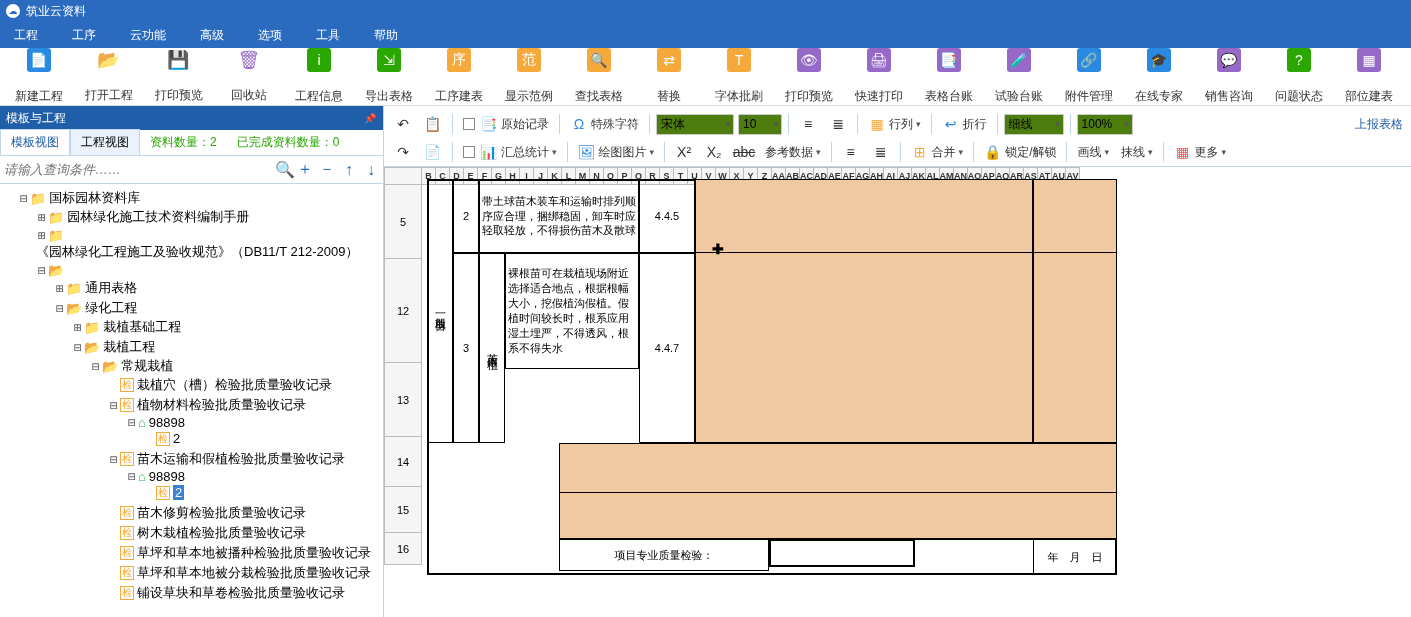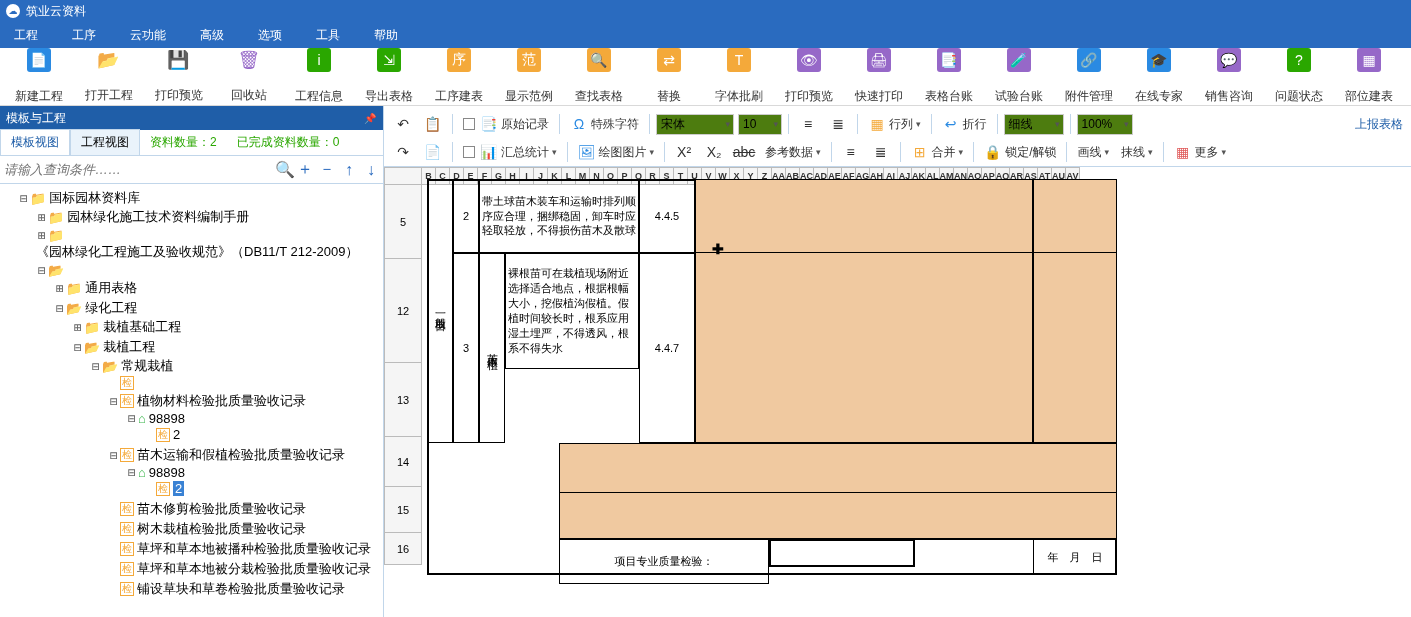--- a/index.html
+++ b/index.html
@@ -273,20 +273,21 @@
                         <span>栽植工程</span>
                       <ul>
                         <li>
                             <span class="tw">⊟</span>
                             <span class="fold">📂</span>
                             <span>常规栽植</span>
                           <ul>
                             <li>
                                 <span class="tw"></span>
                                 <span class="kbadge">检</span>
+                                <span>栽植穴（槽）检验批质量验收记录</span>
                               </li>
                             <li>
                                 <span class="tw">⊟</span>
                                 <span class="kbadge">检</span>
                                 <span>植物材料检验批质量验收记录</span>
                               <ul>
                                 <li>
                                     <span class="tw">⊟</span>
                                     <span class="home">⌂</span>
                                     <span>98898</span>
@@ -562,20 +563,20 @@
         <div class="cell peach" style="left:611px; top:-6px; width:84px; height:264px;"></div>
         <div class="cell" style="left:273px; top:-6px; width:338px; height:74px; border-bottom:1px solid #000;background:transparent"></div>
         <div class="cell" style="left:611px; top:-6px; width:84px; height:74px; border-bottom:1px solid #000;background:transparent"></div>
 
         <span class="cross" style="left:290px; top:56px;">✚</span>
 
 
         <div class="cell peach" style="left:137px; top:258px; width:558px; height:96px;"></div>
         <div class="cell" style="left:137px; top:258px; width:558px; height:50px; border-bottom:1px solid #000;background:transparent"></div>
 
-        <div class="cell" style="left:137px; top:354px; width:210px; height:45px;">项目专业质量检验：</div>
+        <div class="cell" style="left:137px; top:354px; width:210px; height:32px;">项目专业质量检验：</div>
         <div class="cell inputcell" style="left:347px; top:354px; width:146px; height:28px;"></div>
         <div class="cell" style="left:493px; top:354px; width:118px; height:36px; border-left:none;border-right:none;"></div>
         <div class="cell" style="left:611px; top:354px; width:84px; height:36px;">年　月　日</div>
       </div>
     </div>
   </div>
 </div>
 
 </body></html>

